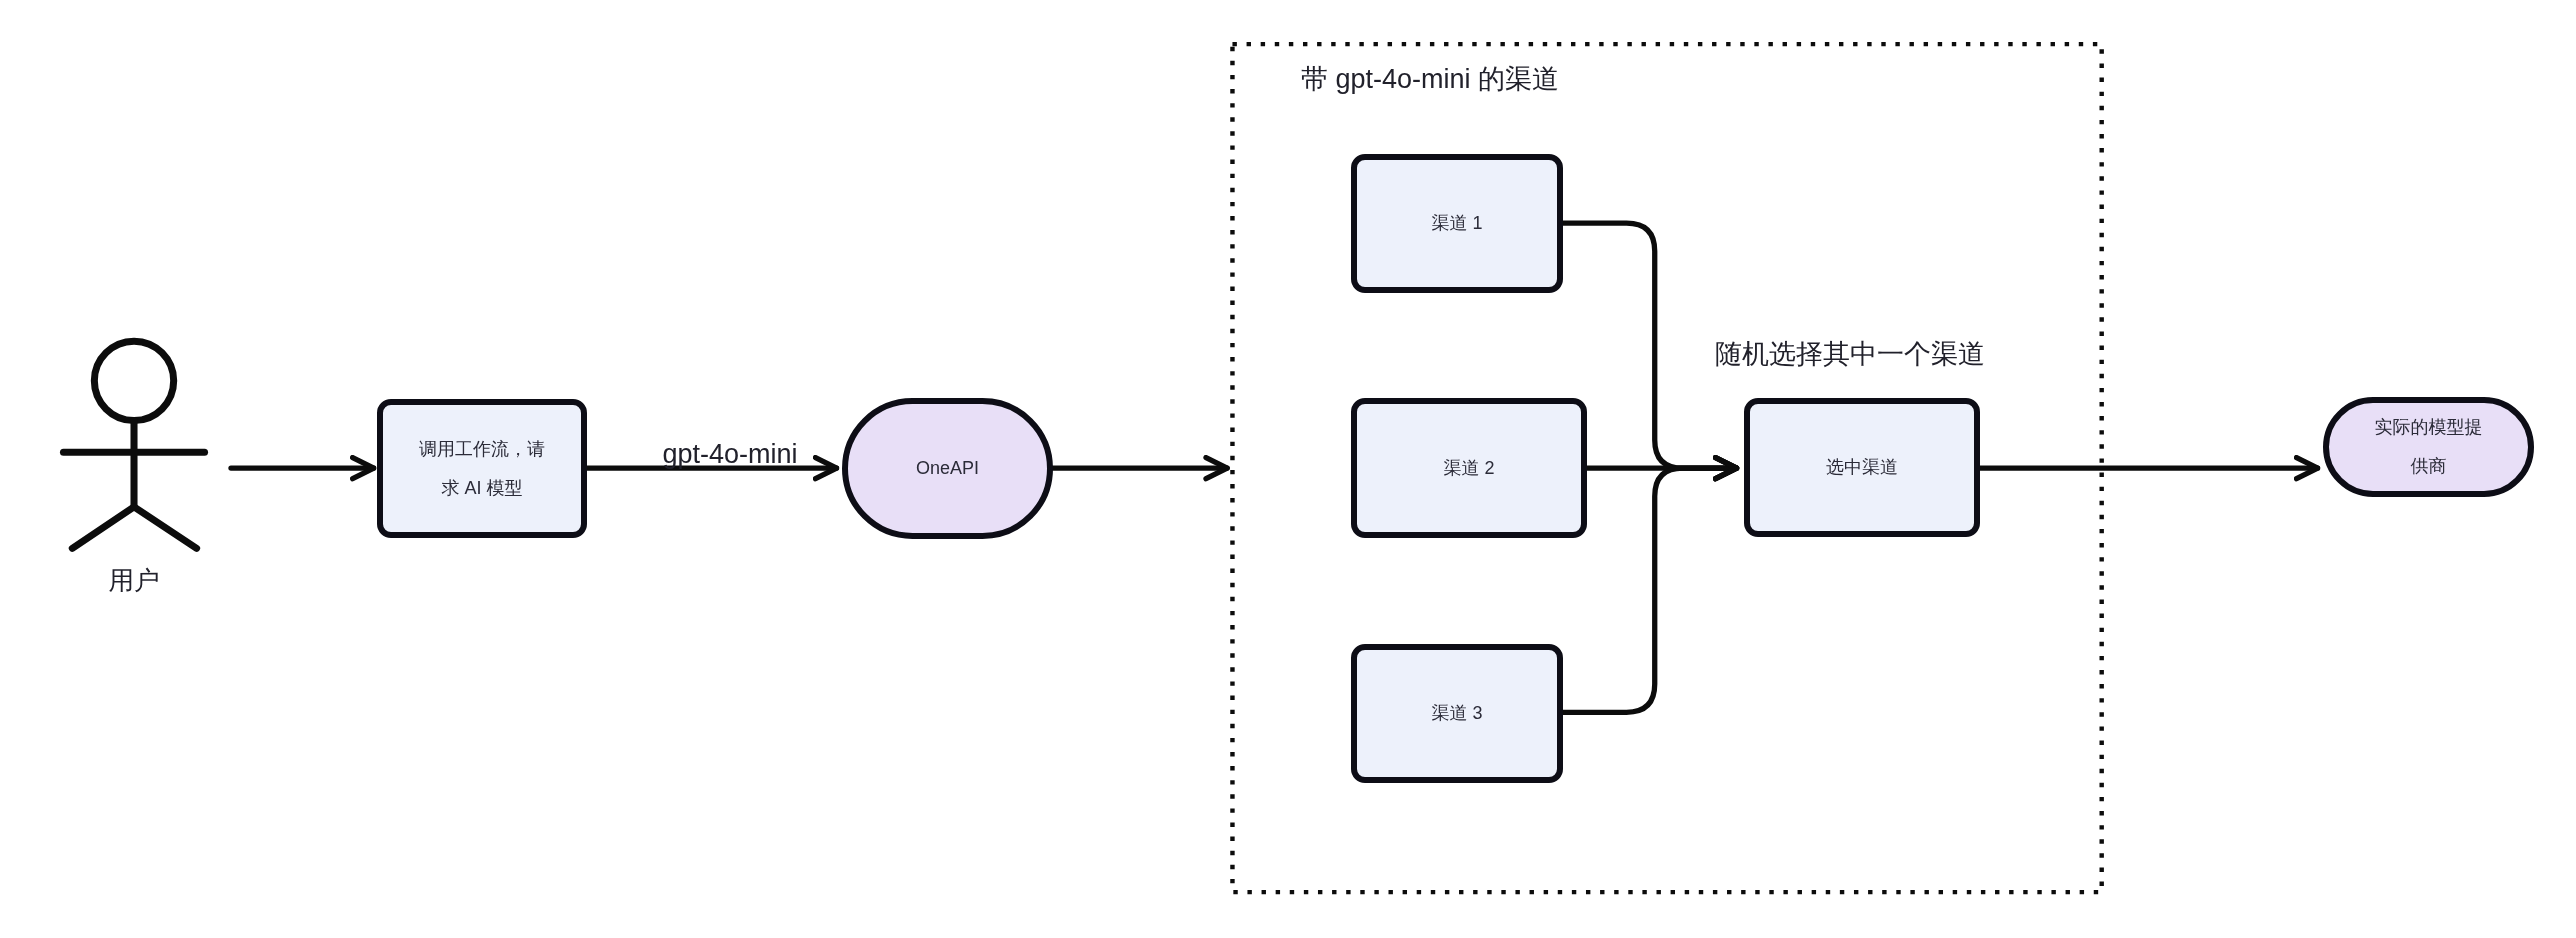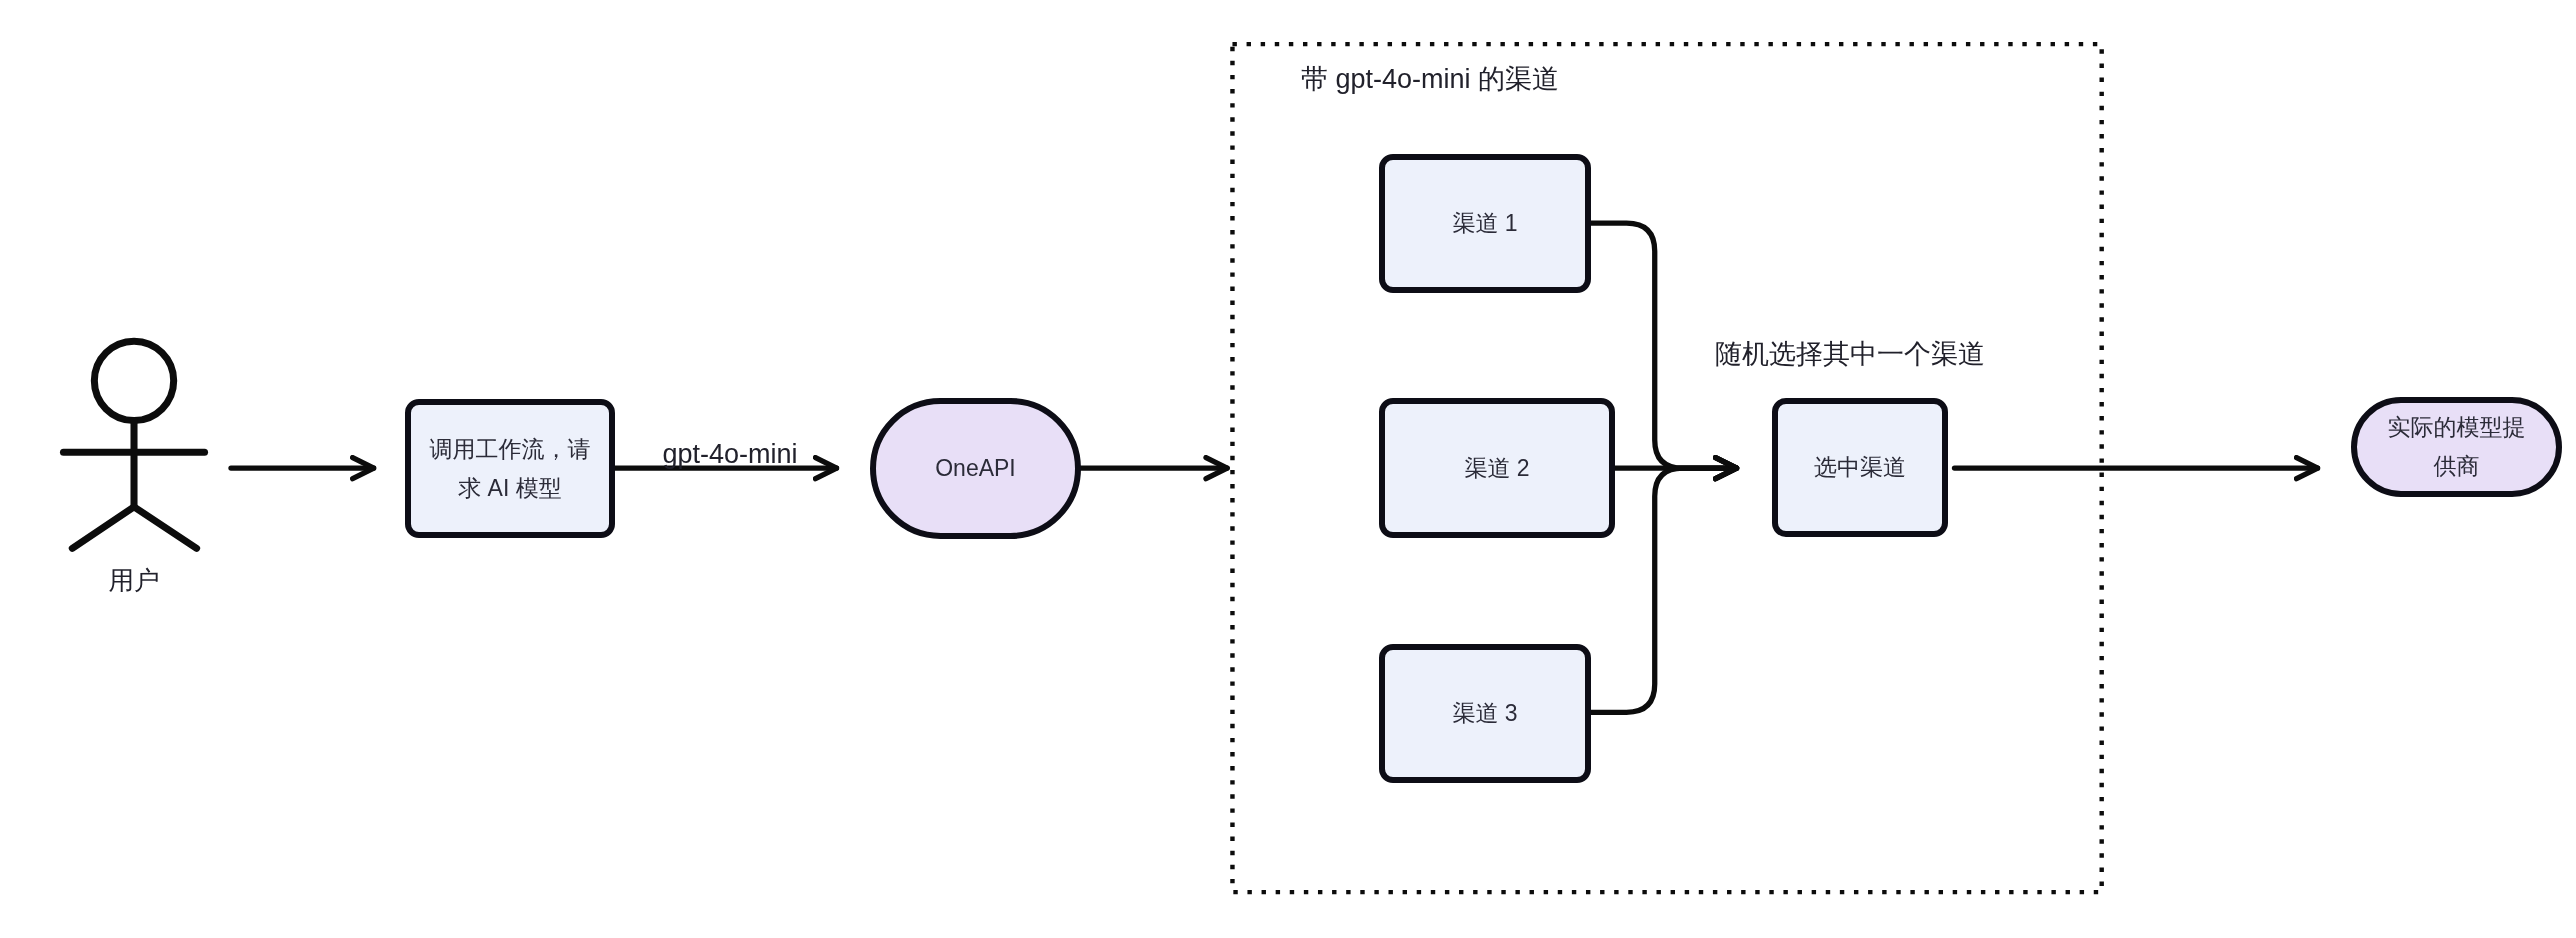--- a/index.html
+++ b/index.html
@@ -9,21 +9,21 @@
     font-family:"Liberation Sans","DejaVu Sans",sans-serif;
   }
   svg.layer{position:absolute;left:0;top:0;width:2576px;height:938px;}
   .node{
     position:absolute;box-sizing:border-box;
     display:flex;flex-direction:column;align-items:center;justify-content:center;
     background:var(--rect_fill,#edf1fb);
     border:6.2px solid var(--border,#0d0d16);
     border-radius:14px;
     color:var(--text,#2b2b38);
-    font-size:23px;line-height:39px;text-align:right;white-space:nowrap;margin-left:28px;
+    font-size:18px;line-height:39px;text-align:right;white-space:nowrap;
   }
   .node.stadium{background:var(--stadium_fill,#e8dff7);border-radius:72px;}
   .label{
     position:absolute;transform:translate(-50%,-50%);
     color:var(--label_text,#21212b);font-size:27px;white-space:nowrap;text-align:center;
   }
   .edge{stroke:var(--line,#0c0c0c);stroke-width:6;fill:none;stroke-linecap:round;stroke-linejoin:round;}
   .figure{stroke:var(--line,#0c0c0c);stroke-width:8;fill:none;stroke-linecap:round;}
   .subgraph-rect{stroke:var(--line,#0c0c0c);stroke-width:5;fill:none;stroke-dasharray:5 11;}
 </style>
@@ -72,21 +72,21 @@
   </div>
 
   <div class="node" style="left:1351px;top:398px;width:236px;height:140px;">
     <div>渠道 2</div>
   </div>
 
   <div class="node" style="left:1351px;top:644px;width:212px;height:139px;">
     <div>渠道 3</div>
   </div>
 
-  <div class="node" style="left:1744px;top:398px;width:176px;height:139px;">
+  <div class="node" style="left:1744px;top:398px;width:236px;height:139px;">
     <div>选中渠道</div>
   </div>
 
   <div class="node stadium" style="left:2323px;top:397px;width:211px;height:100px;">
     <div>实际的模型提</div>
     <div>供商</div>
   </div>
 
   <div class="label" style="left:134px;top:580px;font-size:25.6px;">用户</div>
 

